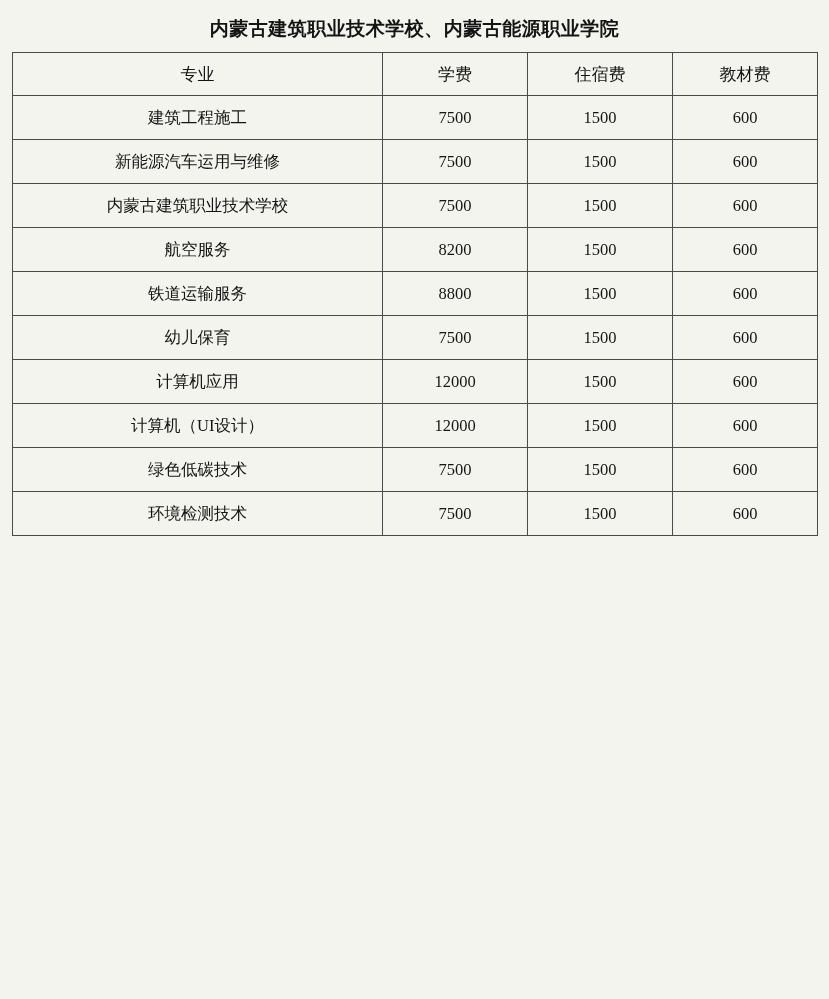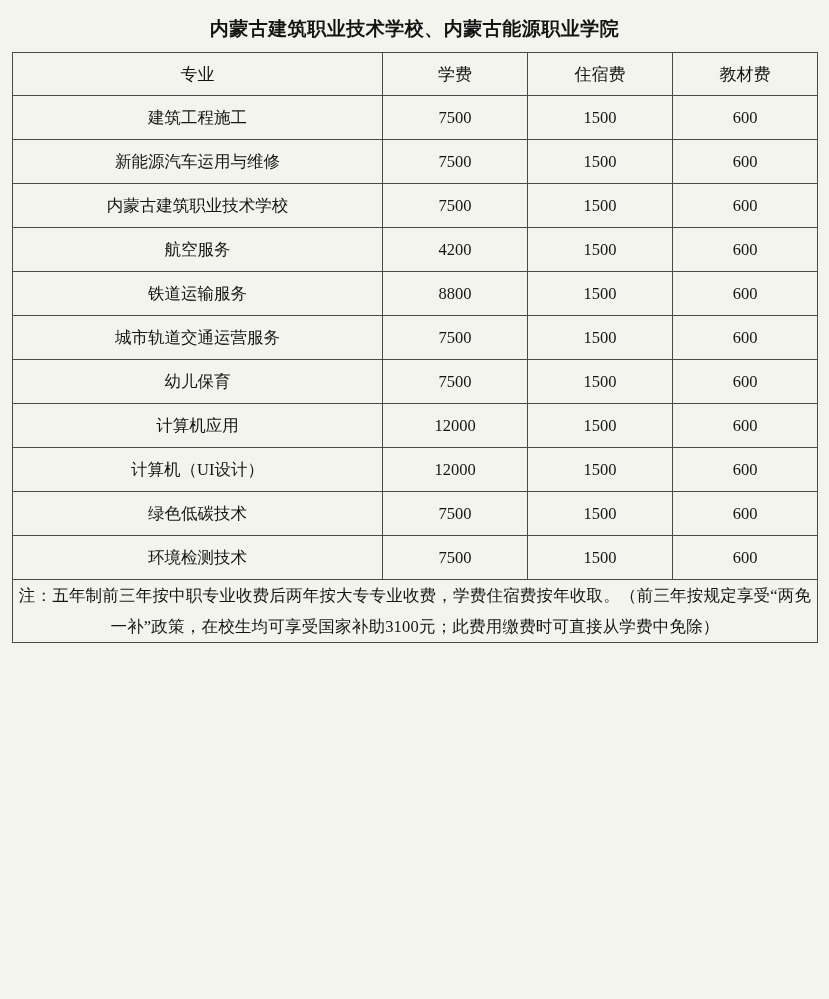--- a/index.html
+++ b/index.html
@@ -109,33 +109,27 @@
         <td>600</td>
       </tr>
       <tr>
         <td>内蒙古建筑职业技术学校</td>
         <td>7500</td>
         <td>1500</td>
         <td>600</td>
       </tr>
       <tr>
         <td>航空服务</td>
-        <td>4200</td>
+        <td>8200</td>
         <td>1500</td>
         <td>600</td>
       </tr>
       <tr>
         <td>铁道运输服务</td>
         <td>8800</td>
-        <td>1500</td>
-        <td>600</td>
-      </tr>
-      <tr>
-        <td>城市轨道交通运营服务</td>
-        <td>7500</td>
         <td>1500</td>
         <td>600</td>
       </tr>
       <tr>
         <td>幼儿保育</td>
         <td>7500</td>
         <td>1500</td>
         <td>600</td>
       </tr>
       <tr>
@@ -155,21 +149,16 @@
         <td>7500</td>
         <td>1500</td>
         <td>600</td>
       </tr>
       <tr>
         <td>环境检测技术</td>
         <td>7500</td>
         <td>1500</td>
         <td>600</td>
       </tr>
-      <tr>
-        <td class="note-cell" colspan="4">
-          <span class="note-text">注：五年制前三年按中职专业收费后两年按大专专业收费，学费住宿费按年收取。（前三年按规定享受“两免一补”政策，在校生均可享受国家补助3100元；此费用缴费时可直接从学费中免除）</span>
-        </td>
-      </tr>
     </tbody>
   </table>
 
 </div>
 
 </body></html>

